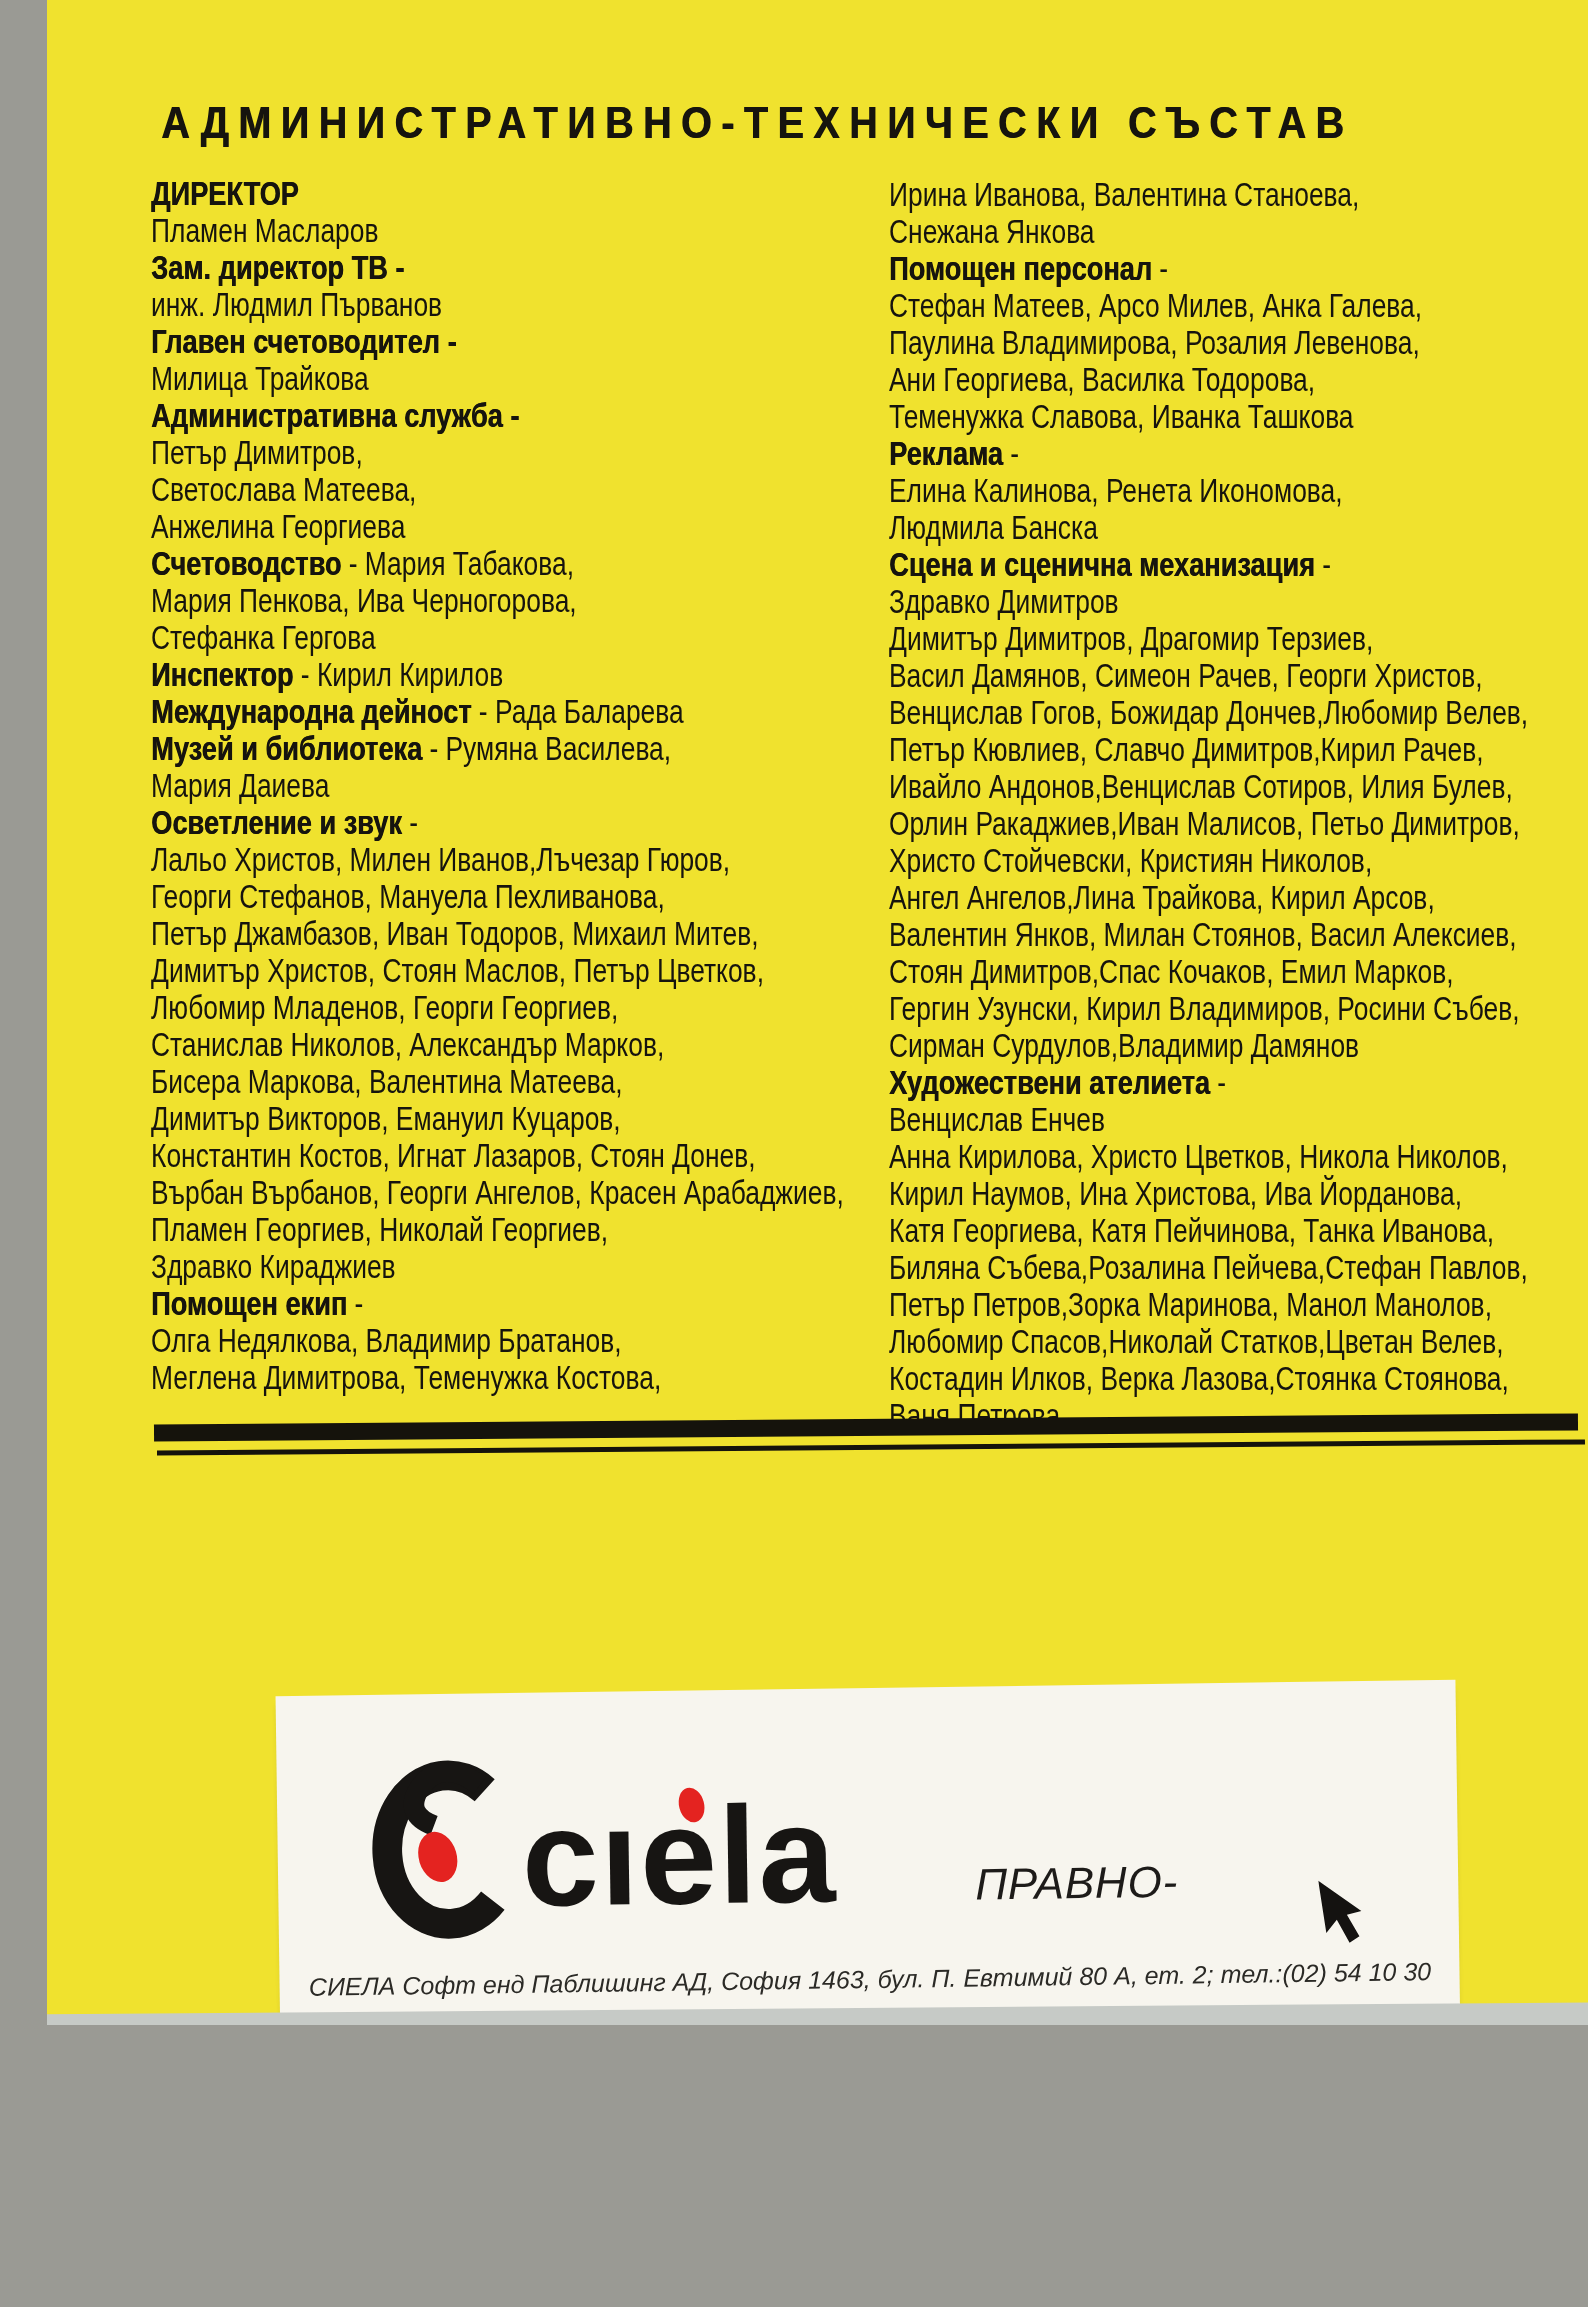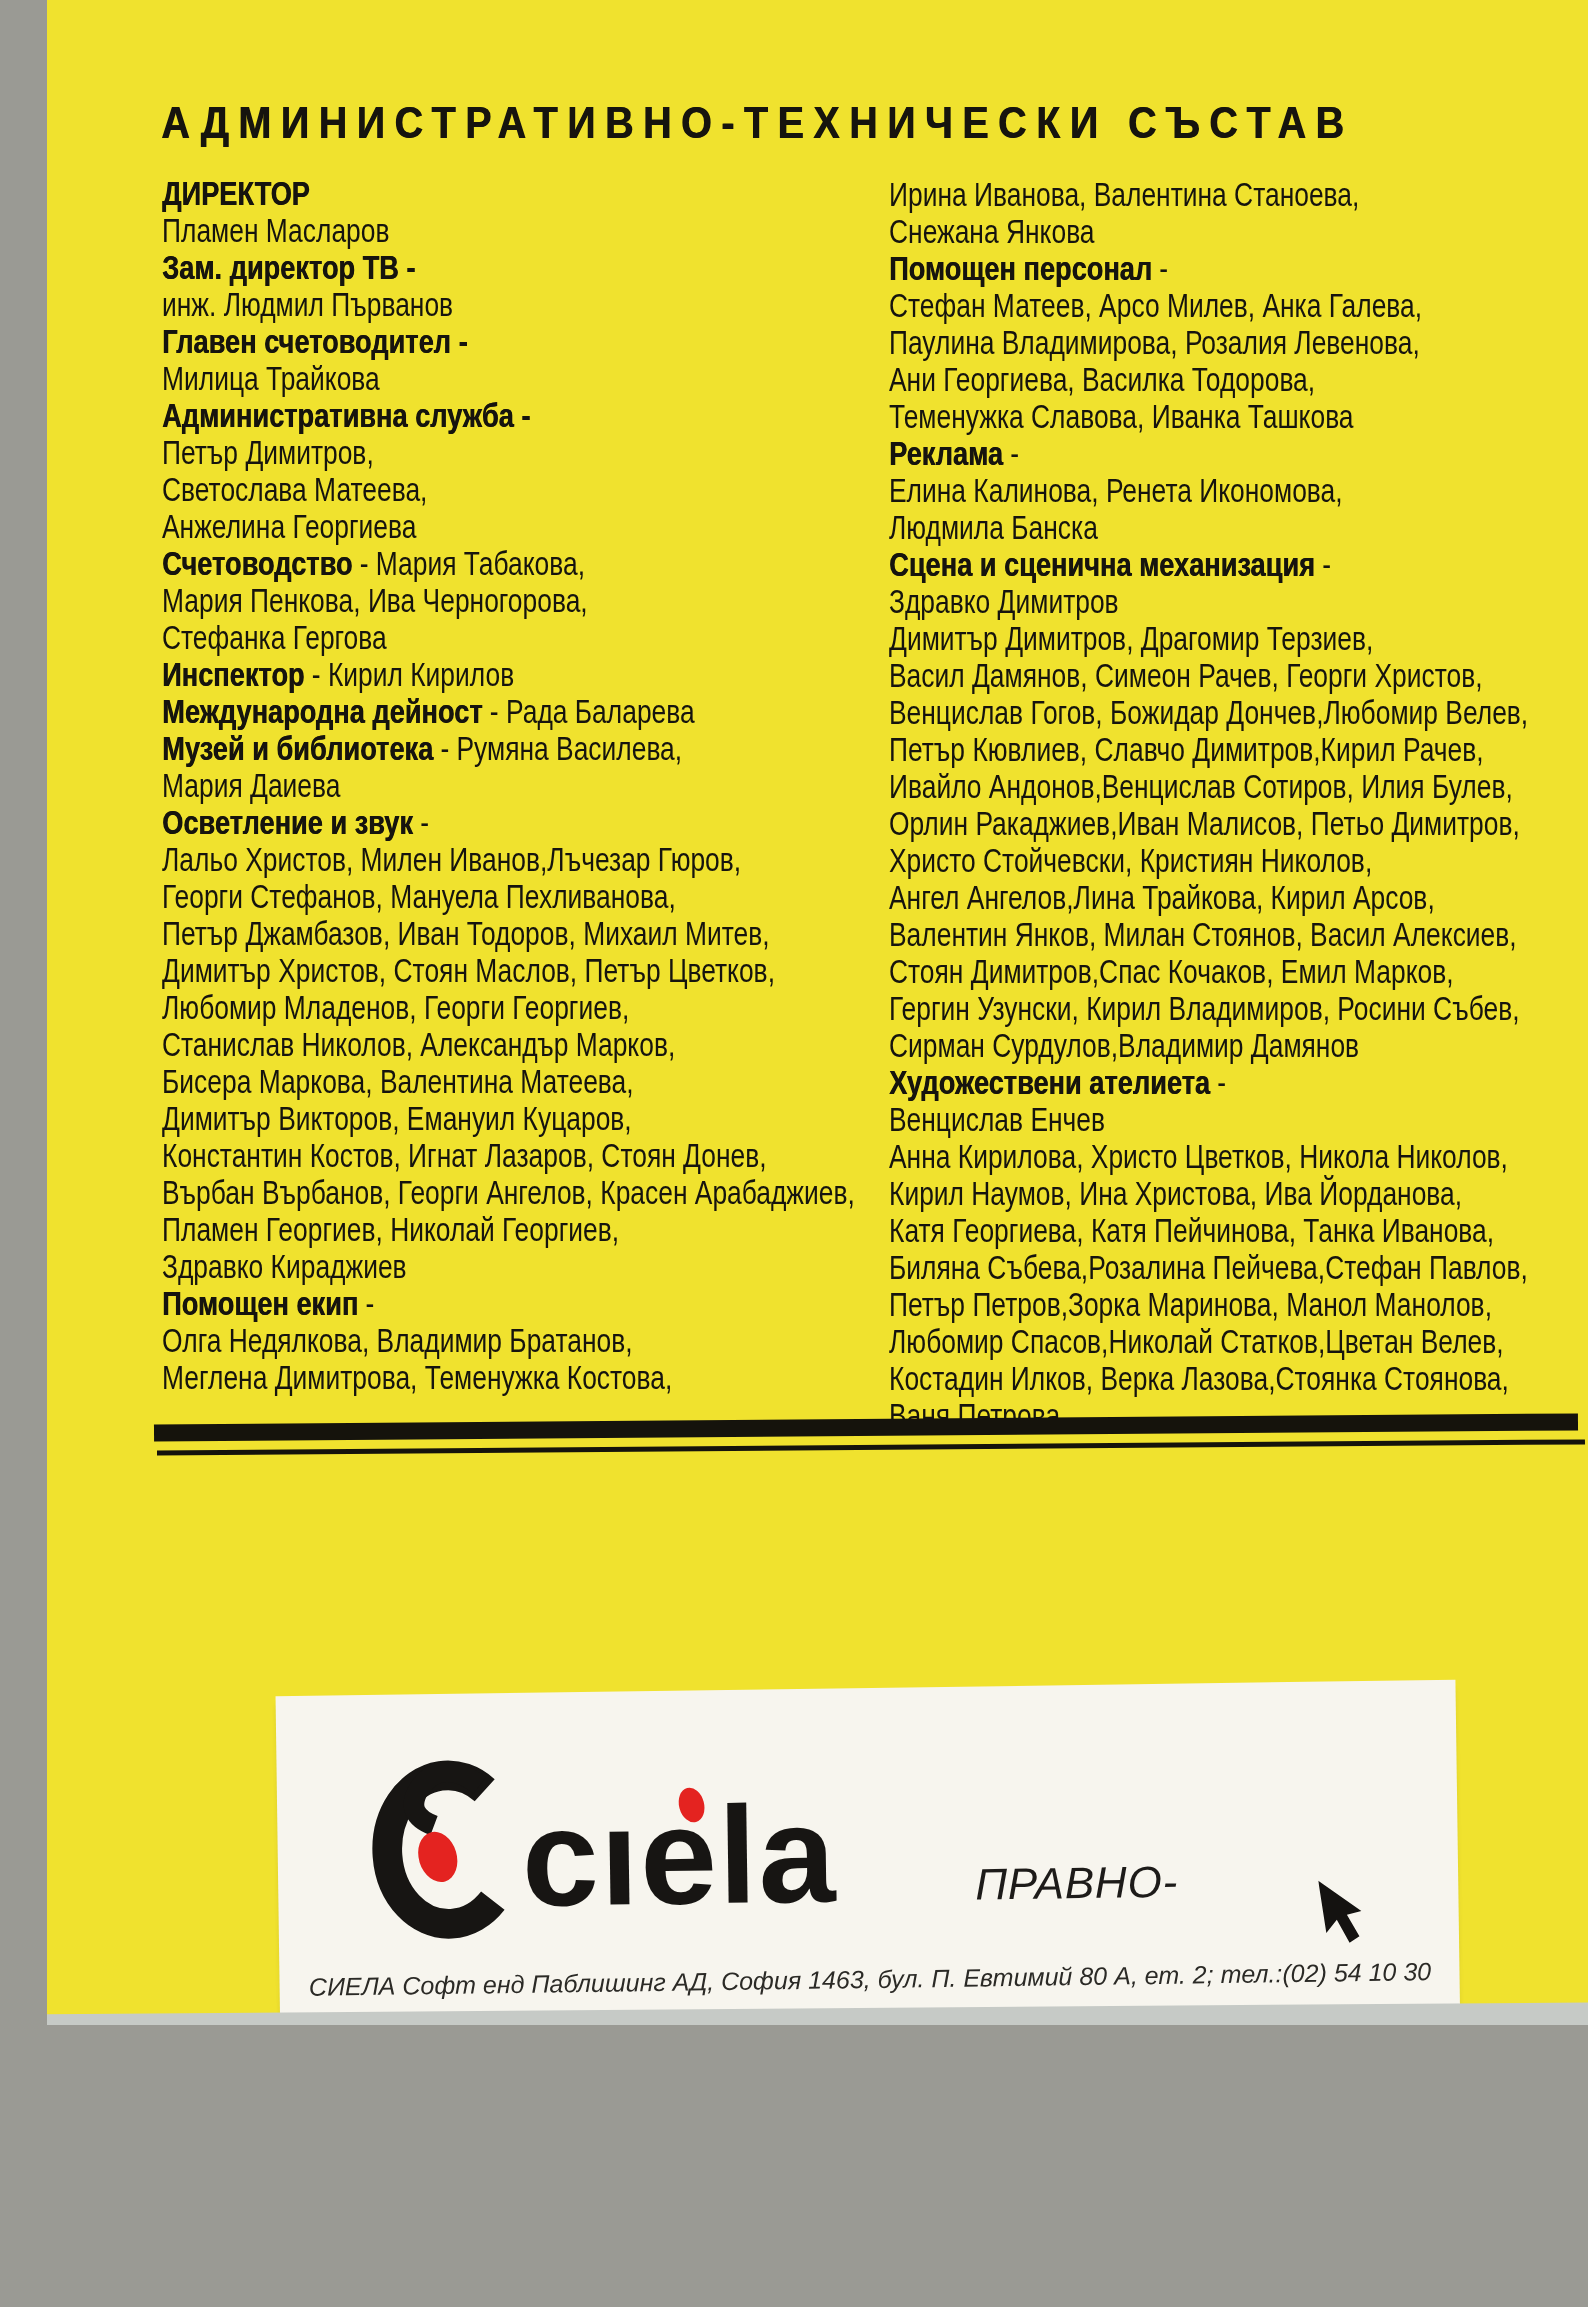--- a/index.html
+++ b/index.html
@@ -10,21 +10,21 @@
   }
   
   .title{
     position:absolute;left:114px;top:97px;width:1401px;
     font-size:45px;font-weight:bold;letter-spacing:10.7px;white-space:pre;
     transform:scaleX(.88);transform-origin:0 0;
     text-shadow:0.8px 0 0 currentColor;
   }
   
   .col{position:absolute;width:742px;}
-  .col-left{left:115px;top:175px;}
+  .col-left{left:104px;top:175px;}
   .col-right{left:842px;top:176px;}
   .line{
     font-size:33px;line-height:37px;white-space:pre;
     transform:scaleX(.8);transform-origin:0 0;
   }
   .line .hb{font-weight:bold;font-size:34px;text-shadow:0.6px 0 0 currentColor;}
   
   .sep{position:absolute;background:#15130c;}
   .sep-mid-thick{left:107px;top:1419px;width:1424px;height:17.3px;transform:rotate(-.45deg);}
   .sep-mid-thin{left:110px;top:1445px;width:1428px;height:5px;transform:rotate(-.45deg);}

